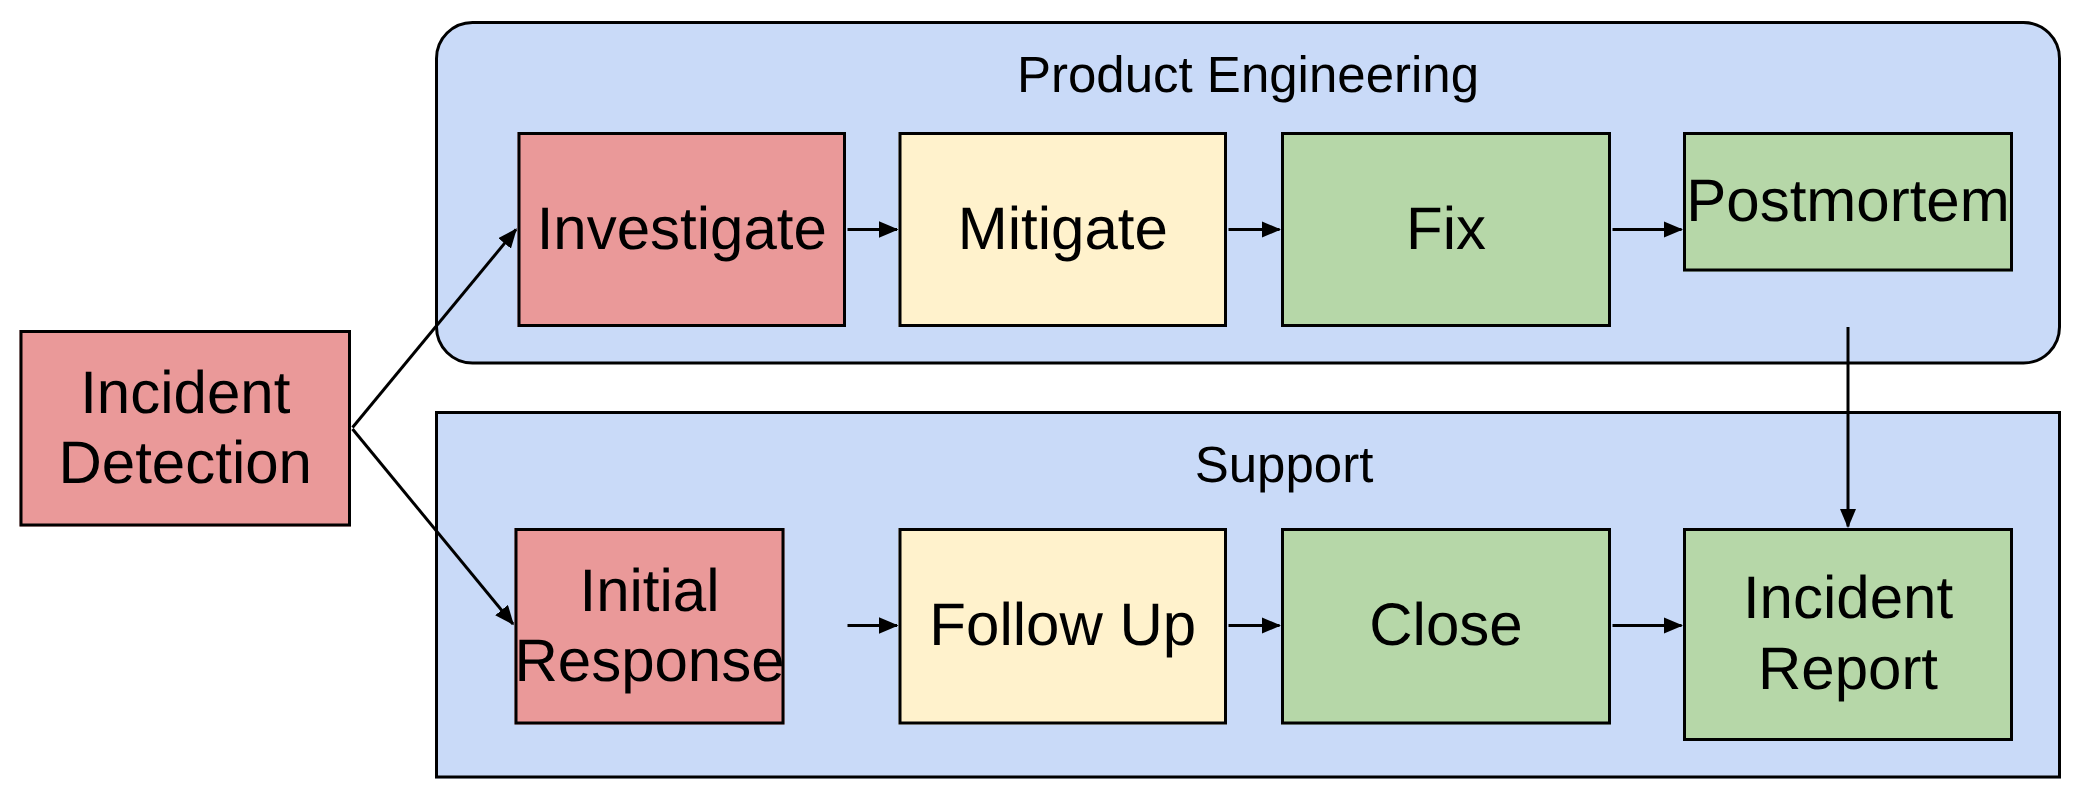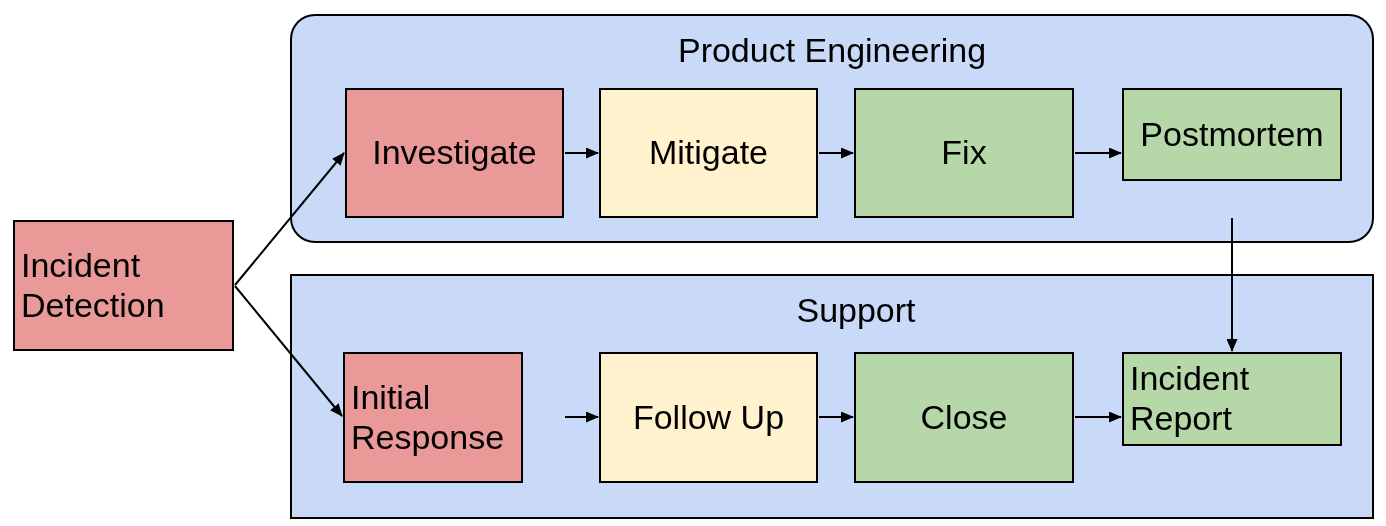--- a/index.html
+++ b/index.html
@@ -30,35 +30,35 @@
     color: #000000;
     line-height: 1.17;
   }
   .node {
     position: absolute;
     box-sizing: border-box;
     border: 2px solid #000000;
     display: flex;
     align-items: center;
     justify-content: center;
-    text-align: left;
-    font-size: 34px;
+    text-align: center;
+    font-size: 40px;
     line-height: 1.17;
     color: #000000;
     padding: 0 6px;
   }
   #node-incident-detection { left: 13px;   top: 220px; width: 221px; height: 131px; }
   #node-investigate        { left: 345px;  top: 88px;  width: 219px; height: 130px; }
   #node-mitigate           { left: 599px;  top: 88px;  width: 219px; height: 130px; }
   #node-fix                { left: 854px;  top: 88px;  width: 220px; height: 130px; }
   #node-postmortem         { left: 1122px; top: 88px;  width: 220px; height: 93px; }
   #node-initial-response   { left: 343px;  top: 352px; width: 180px; height: 131px; }
   #node-follow-up          { left: 599px;  top: 352px; width: 219px; height: 131px; }
   #node-close              { left: 854px;  top: 352px; width: 220px; height: 131px; }
-  #node-incident-report    { left: 1122px; top: 352px; width: 220px; height: 94px; }
+  #node-incident-report    { left: 1122px; top: 352px; width: 220px; height: 142px; }
   svg.edges {
     position: absolute;
     left: 0; top: 0;
     width: 1386px;
     height: 526px;
     pointer-events: none;
   }
   svg.edges line { stroke: #000000; stroke-width: 2; }
 </style>
 </head>

